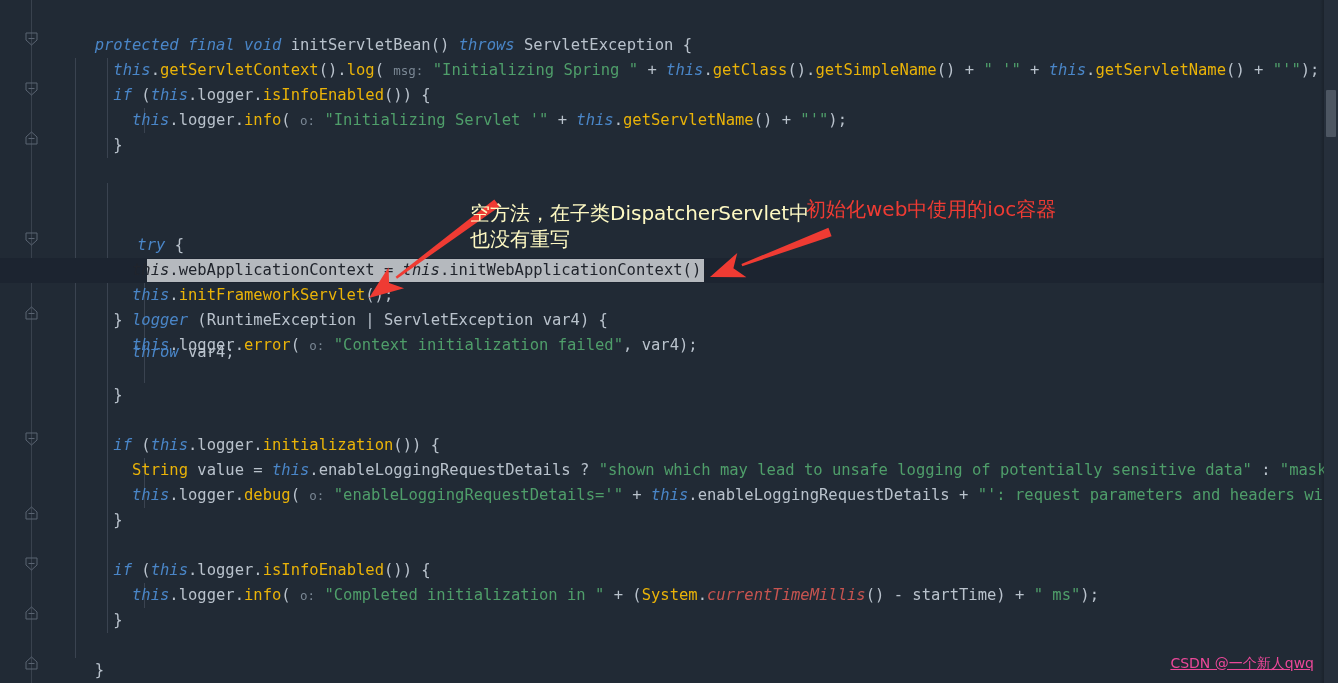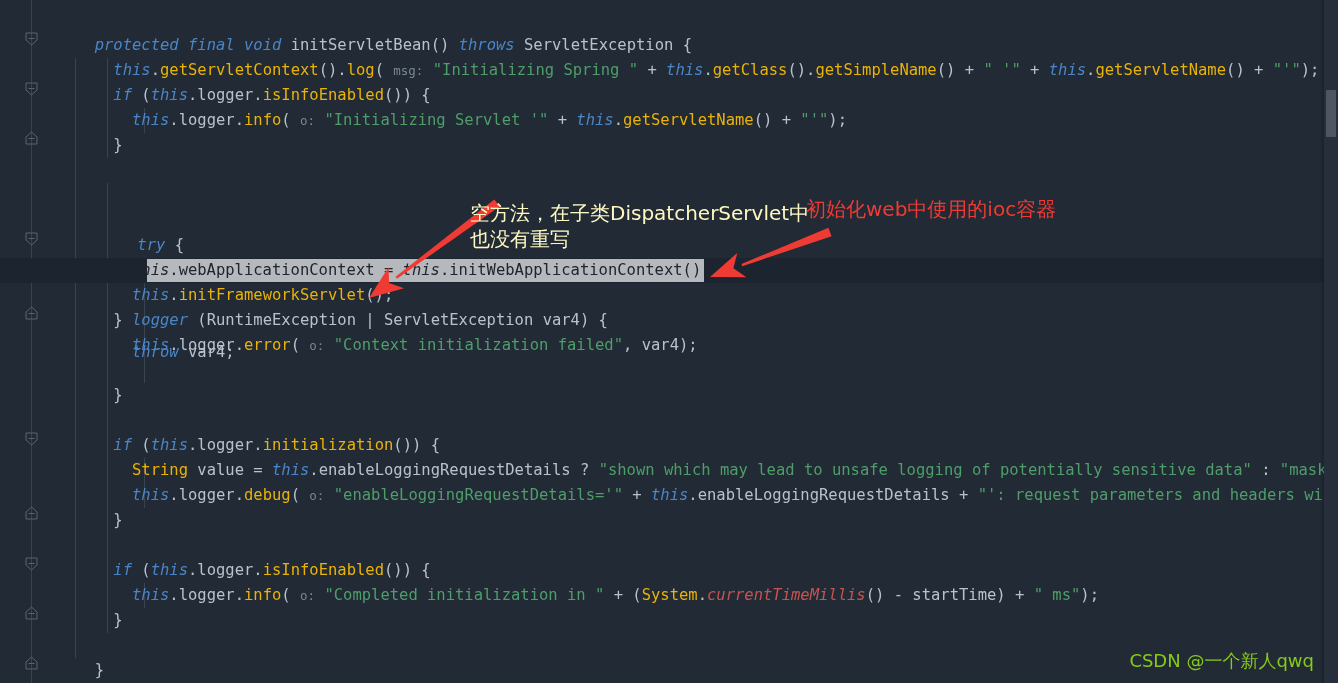--- a/index.html
+++ b/index.html
@@ -126,25 +126,26 @@
     position: absolute; right: 14px; top: 0;
     width: 4px; height: 683px;
     background: linear-gradient(to left, rgba(0,0,0,0.18), rgba(0,0,0,0));
     z-index: 4;
   }
 
   
   #watermark {
     position: absolute;
     right: 24px; bottom: 10px;
-    color: #84cc16;
+    color: #ec4899;
     font-family: "DejaVu Sans", "Liberation Sans", sans-serif;
-    font-size: 18px;
+    font-size: 14px;
     z-index: 7;
     white-space: pre;
+    text-decoration: underline;
   }
 </style>
 </head>
 <body>
 
 <div id="editor">
 
   <div id="gutter">
     <div id="gutter-line"></div>
     <div id="fold-markers">

